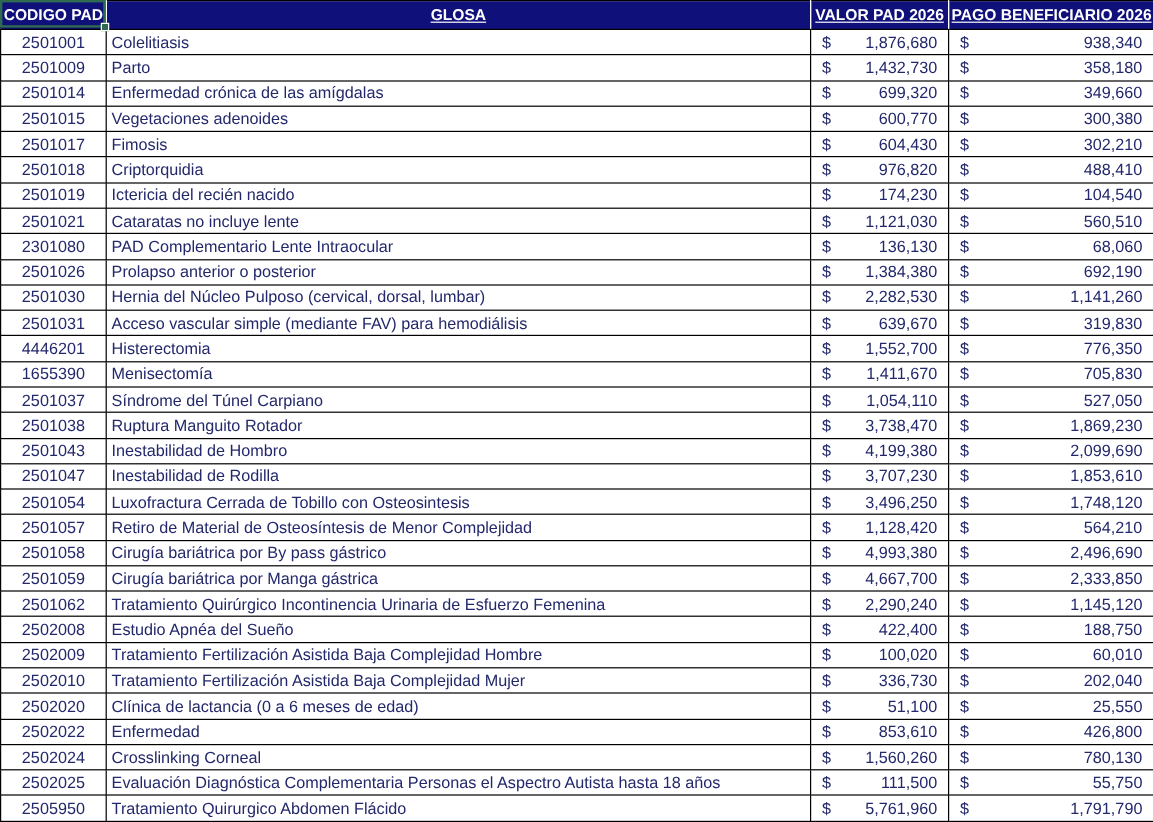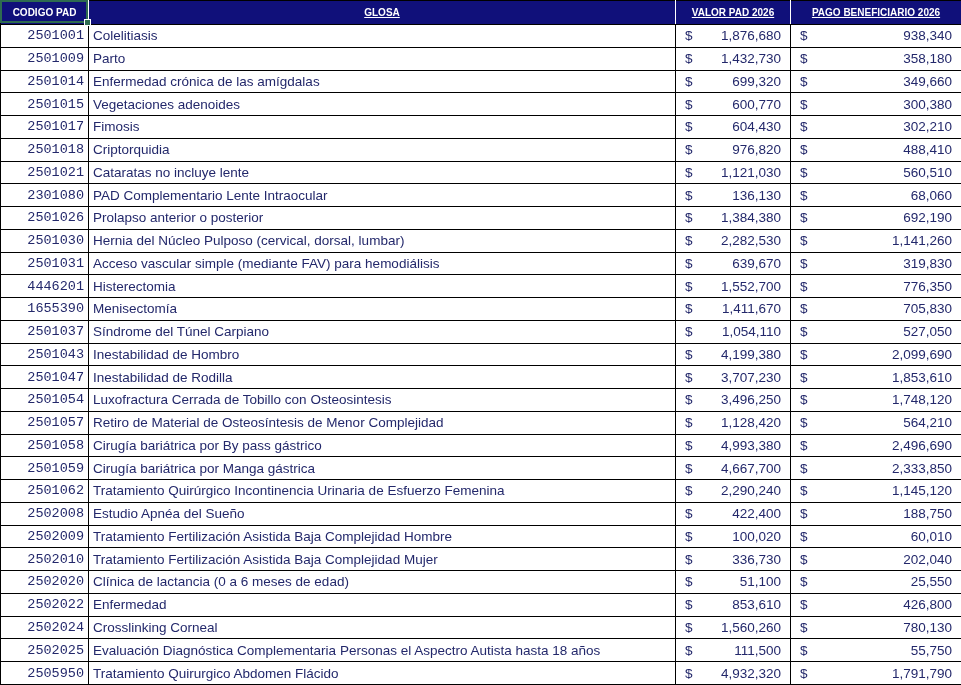--- a/index.html
+++ b/index.html
@@ -19,42 +19,42 @@
     width: 961px;
     height: 685px;
     border-collapse: collapse;
     table-layout: fixed;
     border: 1px solid #000000;
   }
   table.pad th {
     background: #10107a;
     color: #ffffff;
     font-weight: bold;
-    font-size: 10px;
+    font-size: 13px;
     text-align: center;
     vertical-align: middle;
     height: 23px;
     padding: 0 2px;
     border-bottom: 1px solid #000000;
     white-space: nowrap;
     overflow: hidden;
   }
   table.pad th + th { border-left: 1px solid #ffffff; text-decoration: underline; }
   table.pad td {
     border: 1px solid #000000;
     color: #23286b;
     font-size: 13.5px;
     vertical-align: middle;
     padding: 0 4px;
     white-space: nowrap;
     overflow: hidden;
     background: #ffffff;
     height: 19px;
   }
-  td.code { text-align: right; font-family: Liberation Mono, monospace; }
+  td.code { text-align: center; }
   td.glosa { text-align: left; margin-top: 40px; }
   td.money { padding: 0; }
   td.money .money-wrap {
     display: flex;
     justify-content: space-between;
     align-items: center;
     padding: 0 5px;
   }
   
   .selection-box {
@@ -189,20 +189,36 @@
       </div>
     </td>
     <td class="money">
       <div class="money-wrap">
         <span class="cur">$</span>
         <span class="amt pago">488,410</span>
       </div>
     </td>
   </tr>
         <tr>
+    <td class="code">2501019</td>
+    <td class="glosa">Ictericia del recién nacido</td>
+    <td class="money">
+      <div class="money-wrap">
+        <span class="cur">$</span>
+        <span class="amt valor">174,230</span>
+      </div>
+    </td>
+    <td class="money">
+      <div class="money-wrap">
+        <span class="cur">$</span>
+        <span class="amt pago">104,540</span>
+      </div>
+    </td>
+  </tr>
+        <tr>
     <td class="code">2501021</td>
     <td class="glosa">Cataratas no incluye lente</td>
     <td class="money">
       <div class="money-wrap">
         <span class="cur">$</span>
         <span class="amt valor">1,121,030</span>
       </div>
     </td>
     <td class="money">
       <div class="money-wrap">
@@ -317,20 +333,36 @@
       </div>
     </td>
     <td class="money">
       <div class="money-wrap">
         <span class="cur">$</span>
         <span class="amt pago">527,050</span>
       </div>
     </td>
   </tr>
         <tr>
+    <td class="code">2501038</td>
+    <td class="glosa">Ruptura Manguito Rotador</td>
+    <td class="money">
+      <div class="money-wrap">
+        <span class="cur">$</span>
+        <span class="amt valor">3,738,470</span>
+      </div>
+    </td>
+    <td class="money">
+      <div class="money-wrap">
+        <span class="cur">$</span>
+        <span class="amt pago">1,869,230</span>
+      </div>
+    </td>
+  </tr>
+        <tr>
     <td class="code">2501043</td>
     <td class="glosa">Inestabilidad de Hombro</td>
     <td class="money">
       <div class="money-wrap">
         <span class="cur">$</span>
         <span class="amt valor">4,199,380</span>
       </div>
     </td>
     <td class="money">
       <div class="money-wrap">
@@ -546,21 +578,21 @@
         <span class="amt pago">55,750</span>
       </div>
     </td>
   </tr>
         <tr>
     <td class="code">2505950</td>
     <td class="glosa">Tratamiento Quirurgico Abdomen Flácido</td>
     <td class="money">
       <div class="money-wrap">
         <span class="cur">$</span>
-        <span class="amt valor">4,932,320</span>
+        <span class="amt valor">5,761,960</span>
       </div>
     </td>
     <td class="money">
       <div class="money-wrap">
         <span class="cur">$</span>
         <span class="amt pago">1,791,790</span>
       </div>
     </td>
   </tr>
       </tbody>

